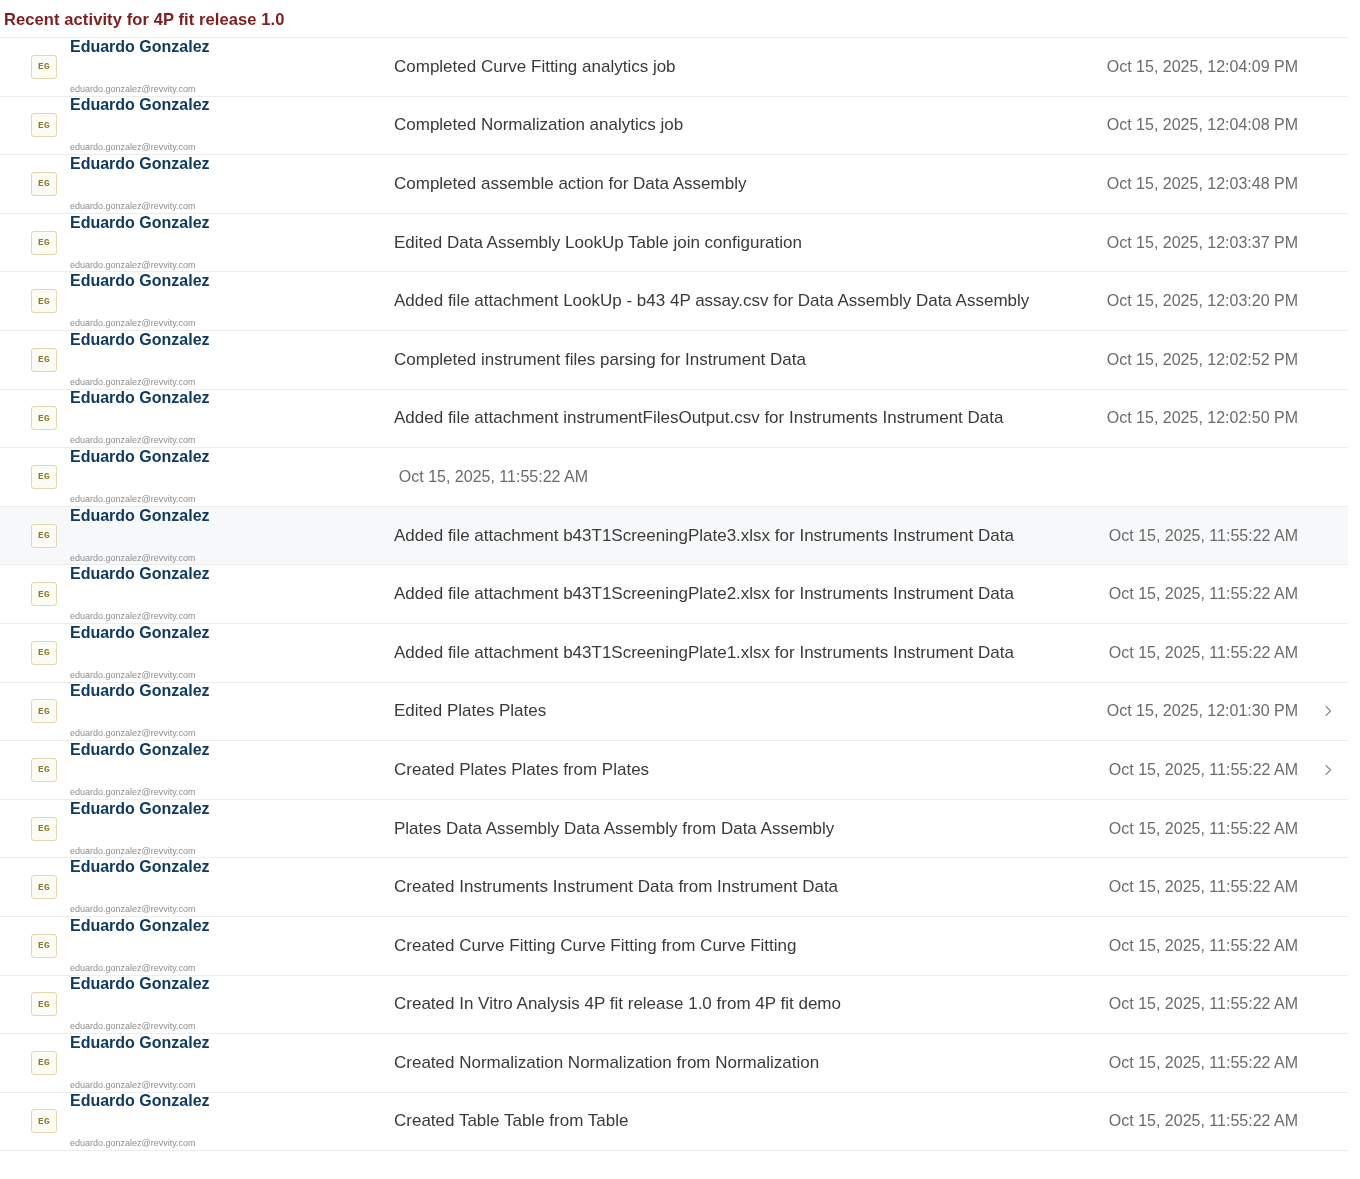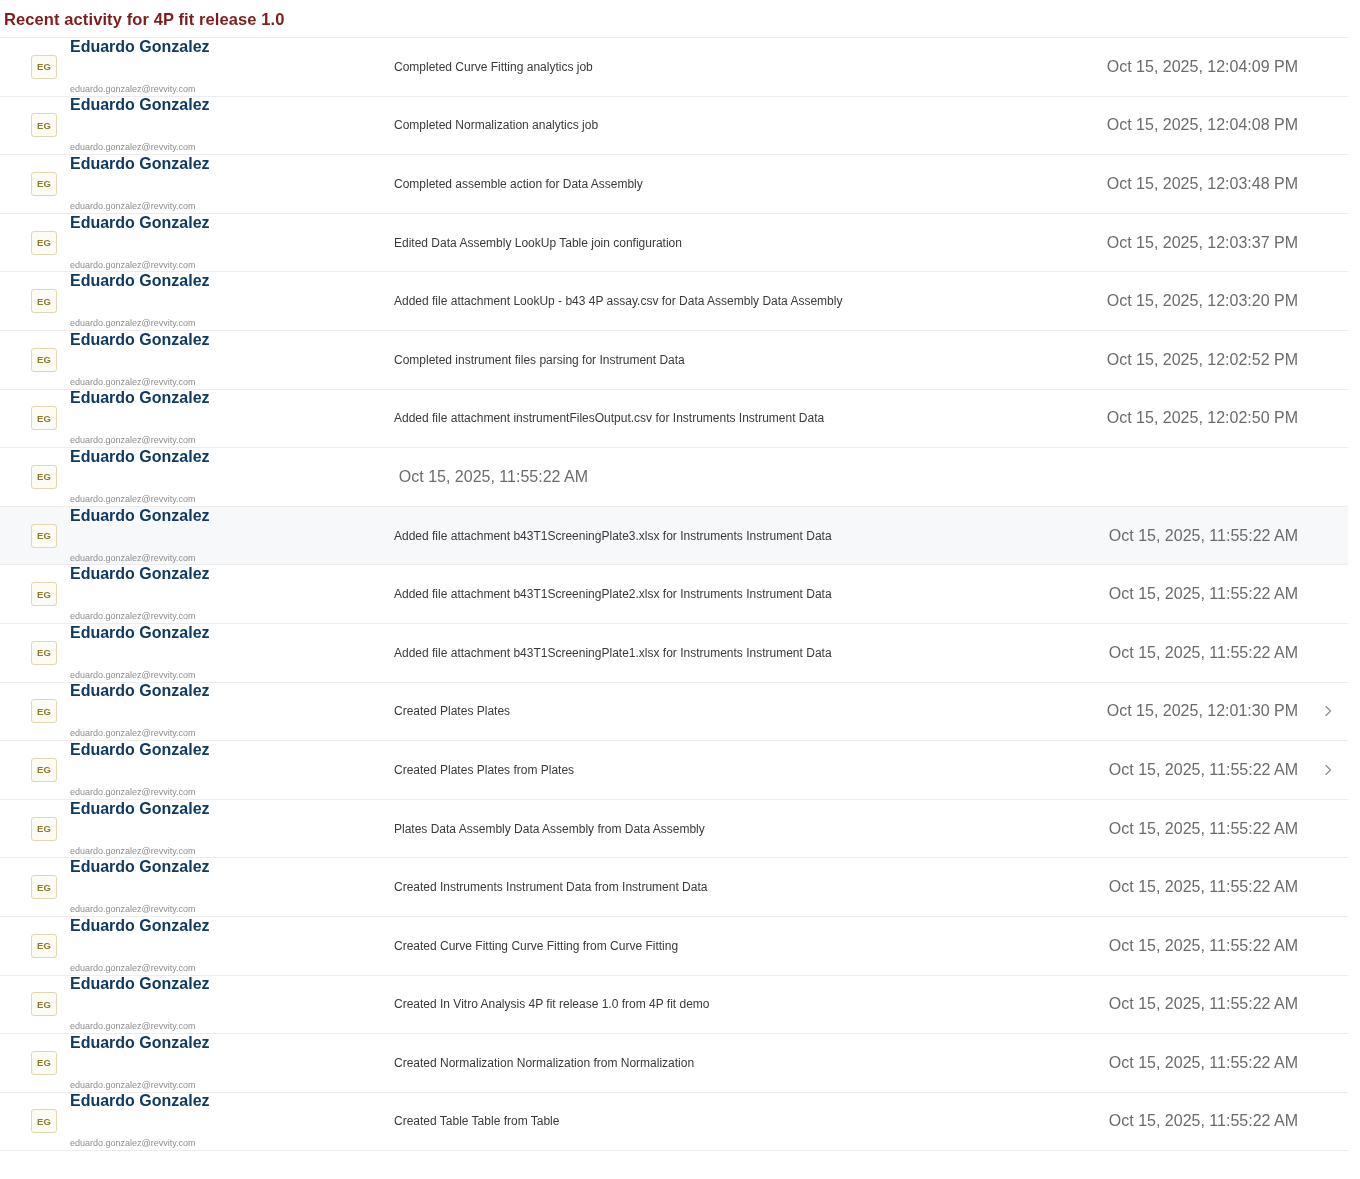--- a/index.html
+++ b/index.html
@@ -43,20 +43,21 @@
   .activity-row.highlight {
     background: #f7f8f9;
   }
   .avatar-cell {
     width: 32px;
     flex: 0 0 32px;
     display: flex;
     align-items: flex-end;
     justify-content: center;
     margin-left: 24px;
+    font-family: Liberation Mono, monospace;
   }
   .avatar {
     width: 24px;
     height: 22px;
     border: 1px solid #e2d7ae;
     border-radius: 3px;
     background: #fdfcf4;
     color: #8a7a2c;
     font-size: 9.5px;
     font-weight: bold;
@@ -79,21 +80,21 @@
   }
   .user-email {
     font-size: 9px;
     color: #8d8d8d;
     line-height: 13px;
     white-space: nowrap;
     margin-top: 28px;
   }
   .desc-cell {
     flex: 1 1 auto;
-    font-size: 12px;
+    font-size: 17px;
     color: #3a3a3a;
     padding-left: 6px;
     white-space: nowrap;
     overflow: hidden;
     text-overflow: ellipsis;
   }
   .date-cell {
     flex: 0 0 200px;
     text-align: right;
     font-size: 16px;
@@ -298,21 +299,21 @@
         </div>
       </div>
       <div class="activity-row">
         <div class="avatar-cell">
           <div class="avatar">EG</div>
         </div>
         <div class="user-cell">
           <div class="user-name">Eduardo Gonzalez</div>
           <div class="user-email">eduardo.gonzalez@revvity.com</div>
         </div>
-        <div class="desc-cell">Created Plates Plates</div>
+        <div class="desc-cell">Edited Plates Plates</div>
         <div class="date-cell">Oct 15, 2025, 12:01:30 PM</div>
         <div class="chevron-cell">
           <svg width="12" height="12" viewBox="0 0 12 12" aria-hidden="true">
             <path d="M4 1.5 L8.5 6 L4 10.5" fill="none" stroke="currentColor" stroke-width="1.1" stroke-linecap="round" stroke-linejoin="round"></path>
           </svg>
         </div>
       </div>
       <div class="activity-row">
         <div class="avatar-cell">
           <div class="avatar">EG</div>

